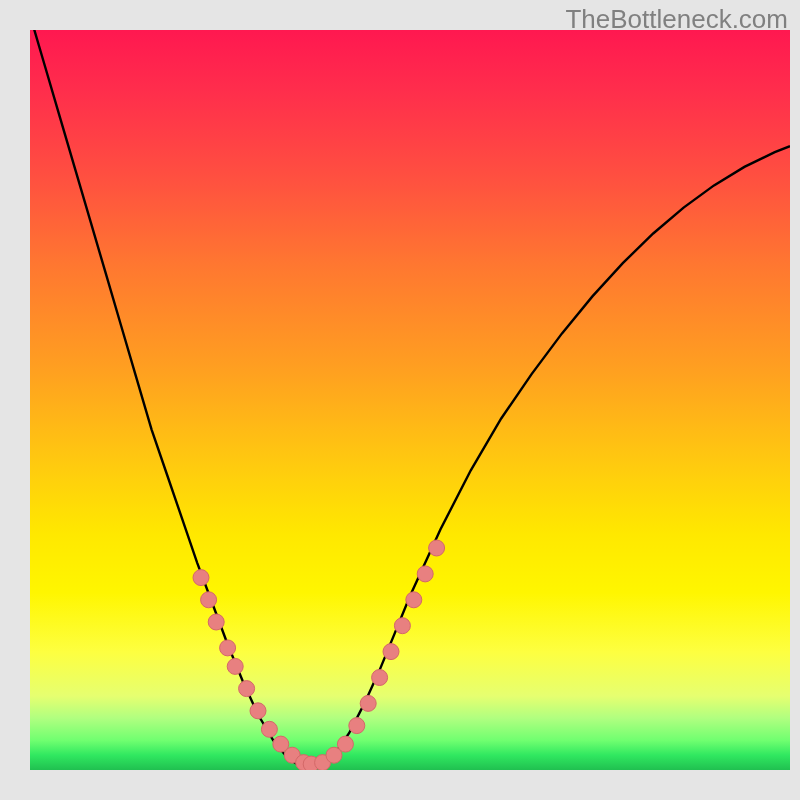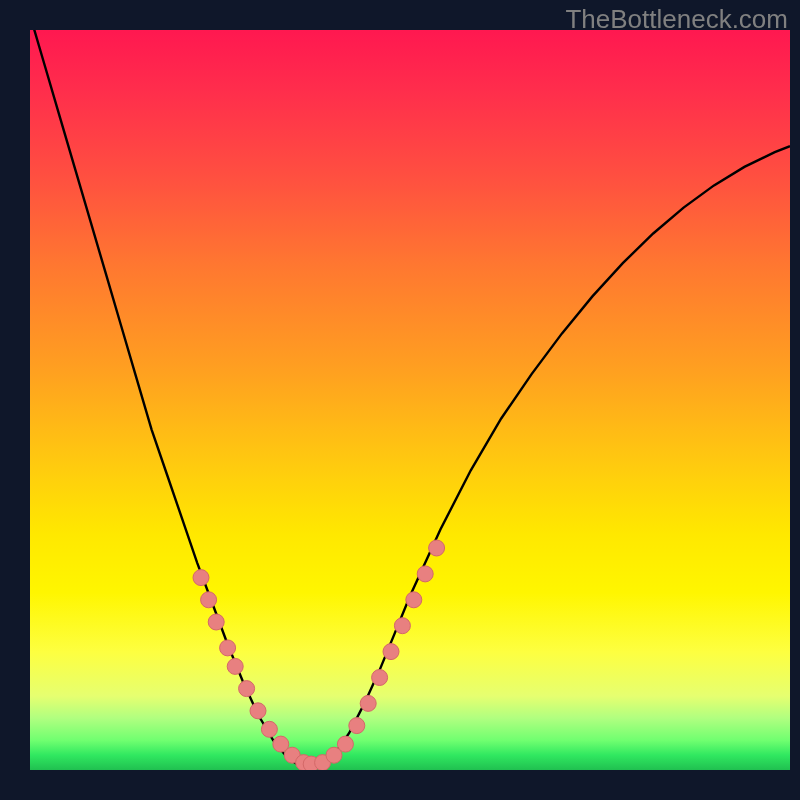--- a/index.html
+++ b/index.html
@@ -6,21 +6,21 @@
     margin: 0;
     padding: 0;
     width: 800px;
     height: 800px;
     overflow: hidden;
     font-family: Arial, Helvetica, sans-serif;
   }
   .frame {
     width: 800px;
     height: 800px;
-    background: #0f172a;
+    background: #e5e5e5;
     position: relative;
     box-sizing: border-box;
     padding-left: 11px;
   }
   .watermark {
     position: absolute;
     top: 4px;
     right: 12px;
     color: #808080;
     font-size: 26px;

